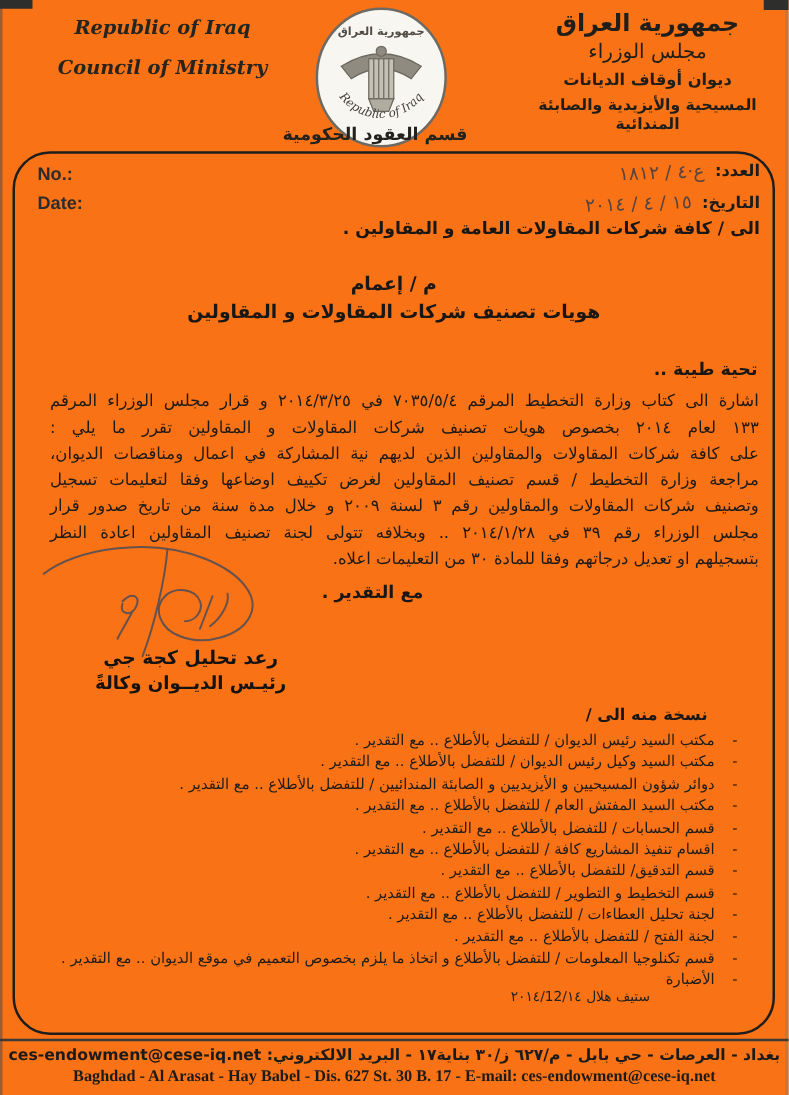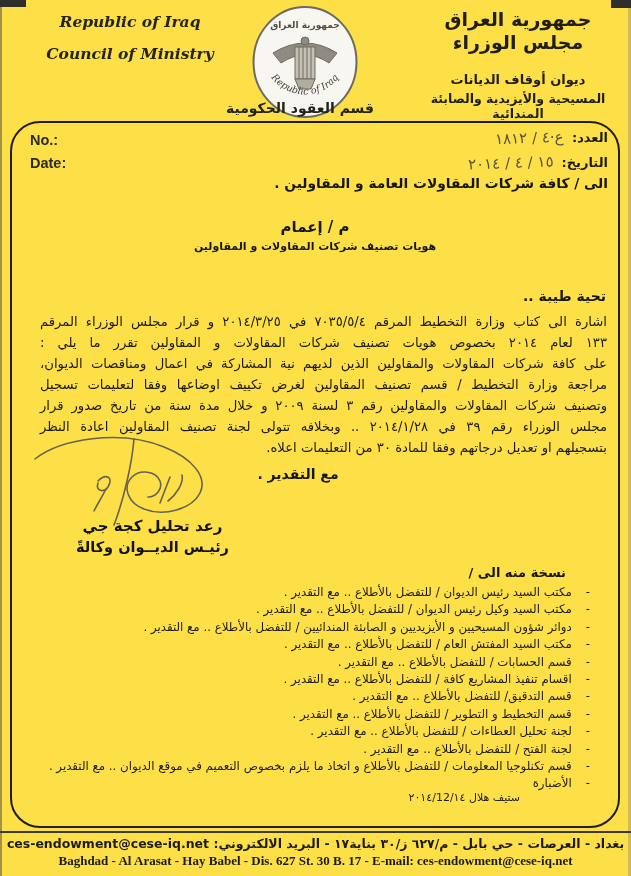--- a/index.html
+++ b/index.html
@@ -1,55 +1,55 @@
 <!DOCTYPE html>
 <html><head>
 <meta charset="utf-8">
 <style>
   html,body{margin:0;padding:0;}
   body{width:631px;height:876px;position:relative;background:#e8e7e2;font-family:"DejaVu Sans",sans-serif;}
-  .page{position:absolute;inset:0;background:#fde047;overflow:hidden;}
+  .page{position:absolute;inset:0;background:#f97316;overflow:hidden;}
   
   .edge-left{position:absolute;left:0;top:0;width:2px;height:876px;background:rgba(70,70,70,.5);}
   .edge-right{position:absolute;right:0;top:0;width:3px;height:876px;background:rgba(120,120,120,.35);}
   .corner-tl{position:absolute;left:0;top:0;width:26px;height:7px;background:#2e2e2c;}
   .corner-tr{position:absolute;right:0;top:0;width:20px;height:8px;background:#2e2e2c;}
 
   
   .hdr-en{position:absolute;left:25px;top:12px;width:210px;text-align:center;
           font-family:"DejaVu Serif",serif;font-style:italic;font-weight:bold;color:#26241f;}
   .hdr-en .l1{font-size:15.5px;}
   .hdr-en .l2{font-size:15.5px;margin-top:13px;}
   .emblem{position:absolute;left:251px;top:5px;width:108px;height:114px;}
   .dept{position:absolute;left:200px;top:100px;width:200px;text-align:center;
         font-size:14px;font-weight:bold;color:#24221d;}
   .hdr-ar{position:absolute;right:8px;top:8px;width:210px;text-align:center;color:#201e19;direction:rtl;}
   .hdr-ar .cal1{font-size:19px;font-weight:bold;margin-bottom:1px;}
-  .hdr-ar .cal2{font-size:19px;font-weight:bold;margin-bottom:19px;}
+  .hdr-ar .cal2{font-size:16px;font-weight:normal;margin-bottom:7px;}
   .hdr-ar .cal3{font-size:13px;font-weight:bold;margin-bottom:4px;}
   .hdr-ar .cal4{font-size:12.5px;font-weight:bold;}
 
   
   .doc-box{position:absolute;left:10px;top:121px;width:606px;height:703px;
            border:2.6px solid #1f1e1c;border-radius:30px;}
   .no-date{position:absolute;left:18px;top:9px;font-family:"Liberation Sans",sans-serif;
            font-weight:bold;font-size:14.5px;color:#2b2b2b;}
   .no-date div{margin-bottom:7px;}
   .ref-ar{position:absolute;right:10px;top:2px;width:195px;direction:rtl;}
   .ref-row{display:flex;align-items:center;gap:8px;height:25px;}
   .ref-label{font-size:13px;font-weight:bold;color:#1d1c1a;}
   .hw{direction:ltr;unicode-bidi:bidi-override;font-size:15px;color:#3b3b45;
       letter-spacing:1.5px;transform:rotate(-2deg);opacity:.85;}
 
   .rtl{direction:rtl;}
   .to-line{position:absolute;left:20px;right:10px;top:52px;text-align:right;
            font-size:13.8px;font-weight:bold;color:#181715;}
   .subject{position:absolute;left:0;right:0;top:95px;text-align:center;color:#181715;}
   .subject .s1{font-size:15px;font-weight:bold;}
-  .subject .s2{font-size:11px;font-weight:bold;margin-top:4px;}
+  .subject .s2{font-size:15px;font-weight:bold;margin-top:4px;}
   .greeting{position:absolute;right:12px;top:165px;font-size:14px;font-weight:bold;color:#181715;}
   .body-par{position:absolute;left:28px;right:11px;top:188px;color:#1b1a18;font-size:13.2px;}
   .body-par .jline{direction:rtl;text-align:justify;text-align-last:justify;line-height:21px;white-space:normal;}
   .body-par .jline.last{text-align-last:right;}
   .closing{position:absolute;left:0;right:34px;top:343px;text-align:center;
            font-size:14px;font-weight:bold;color:#181715;}
   .signature{position:absolute;left:20px;top:302px;width:215px;height:110px;}
   .sig-name{position:absolute;left:28px;top:394px;width:225px;text-align:center;color:#141312;}
   .sig-name .n1{font-size:15px;font-weight:bold;}
   .sig-name .n2{font-size:14.5px;font-weight:bold;margin-top:4px;}

